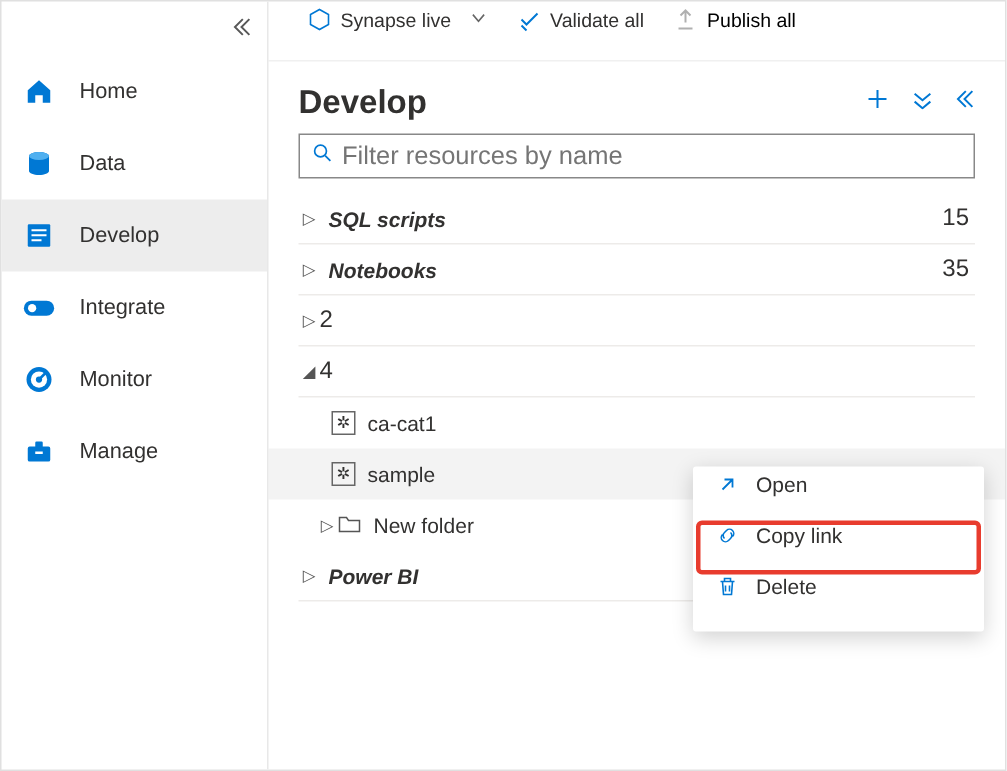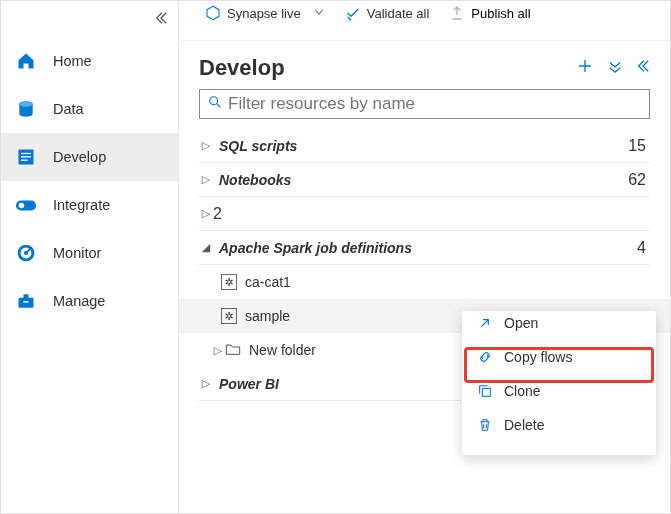--- a/index.html
+++ b/index.html
@@ -176,29 +176,28 @@
 
     <div class="tree">
       <div class="tree-row">
         <span class="tree-caret">▷</span>
         <span class="tree-label bold">SQL scripts</span>
         <span class="tree-count">15</span>
       </div>
       <div class="tree-row">
         <span class="tree-caret">▷</span>
         <span class="tree-label bold">Notebooks</span>
-        <span class="tree-count">62</span>
+        <span class="tree-count">35</span>
       </div>
       <div class="tree-row">
         <span class="tree-caret">▷</span>
         <span class="tree-count">2</span>
       </div>
       <div class="tree-row">
         <span class="tree-caret">◢</span>
-        <span class="tree-label bold">Apache Spark job definitions</span>
         <span class="tree-count">4</span>
       </div>
       <div class="tree-row tree-child noborder">
         <span class="box-icon">✲</span>
         <span>ca-cat1</span>
       </div>
       <div class="tree-row tree-child noborder selected">
         <span class="box-icon">✲</span>
         <span>sample</span>
       </div>
@@ -225,30 +224,21 @@
         </svg>
       </span>
     <span>Open</span>
   </div>
   <div class="ctx-item">
     <span class="cicon">
         <svg width="16" height="16" viewBox="0 0 24 24">
           <path d="M9 15a4 4 0 0 1 0-6l2-2a4 4 0 0 1 6 6M15 9a4 4 0 0 1 0 6l-2 2a4 4 0 0 1-6-6" stroke="#0078d4" fill="none" stroke-width="1.6"></path>
         </svg>
       </span>
-    <span>Copy flows</span>
-  </div>
-  <div class="ctx-item">
-    <span class="cicon">
-        <svg width="16" height="16" viewBox="0 0 24 24">
-          <rect x="8" y="8" width="12" height="12" stroke="#0078d4" fill="none" stroke-width="1.6"></rect>
-          <path d="M4 16V4h12" stroke="#0078d4" fill="none" stroke-width="1.6"></path>
-        </svg>
-      </span>
-    <span>Clone</span>
+    <span>Copy link</span>
   </div>
   <div class="ctx-item delete">
     <span class="cicon">
         <svg width="16" height="16" viewBox="0 0 24 24">
           <path d="M5 7h14M9 7V4h6v3M7 7l1 13h8l1-13M10 11v6M14 11v6" stroke="#0078d4" fill="none" stroke-width="1.6"></path>
         </svg>
       </span>
     <span>Delete</span>
   </div>
 </div>

